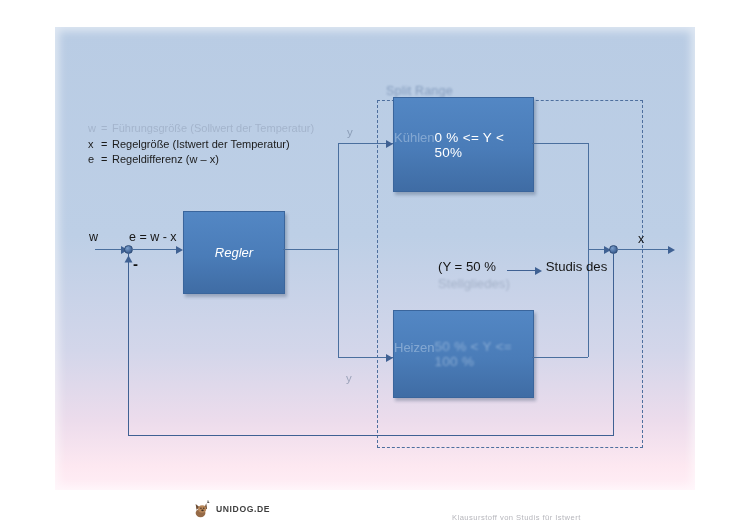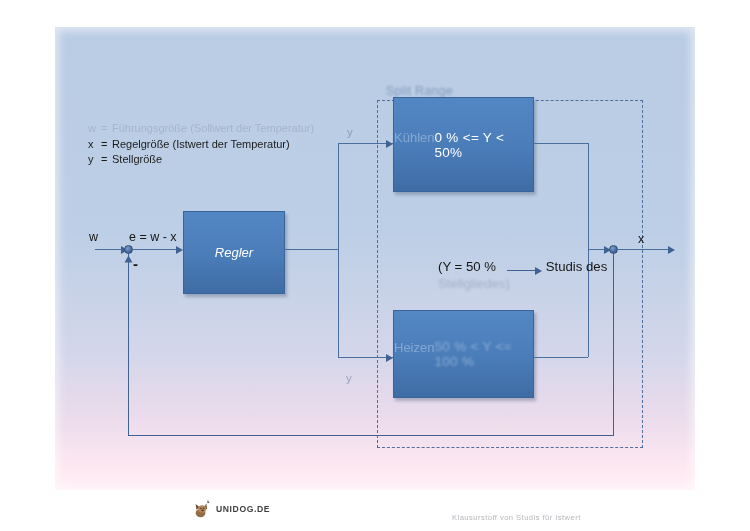--- a/index.html
+++ b/index.html
@@ -238,21 +238,21 @@
 </head>
 <body>
 
 <div id="root">
 
   <div class="slide">
 
     <div class="legend">
       <span class="row faded"><span class="sym">w</span><span class="eq">=</span><span>Führungsgröße (Sollwert der Temperatur)</span></span>
       <span class="row"><span class="sym">x</span><span class="eq">=</span><span>Regelgröße (Istwert der Temperatur)</span></span>
-      <span class="row"><span class="sym">y</span><span class="eq">=</span><span>Stellgröße</span></span>
+      <span class="row"><span class="sym">e</span><span class="eq">=</span><span>Regeldifferenz (w – x)</span></span>
     </div>
 
     <div class="split-label">Split Range</div>
     <div class="dashed-box"></div>
 
     <div class="box" style="left:128px; top:184px; width:100px; height:81px;">
       <span class="title solid">Regler</span>
     </div>
 
     <div class="box" style="left:338px; top:70px; width:139px; height:93px;">

